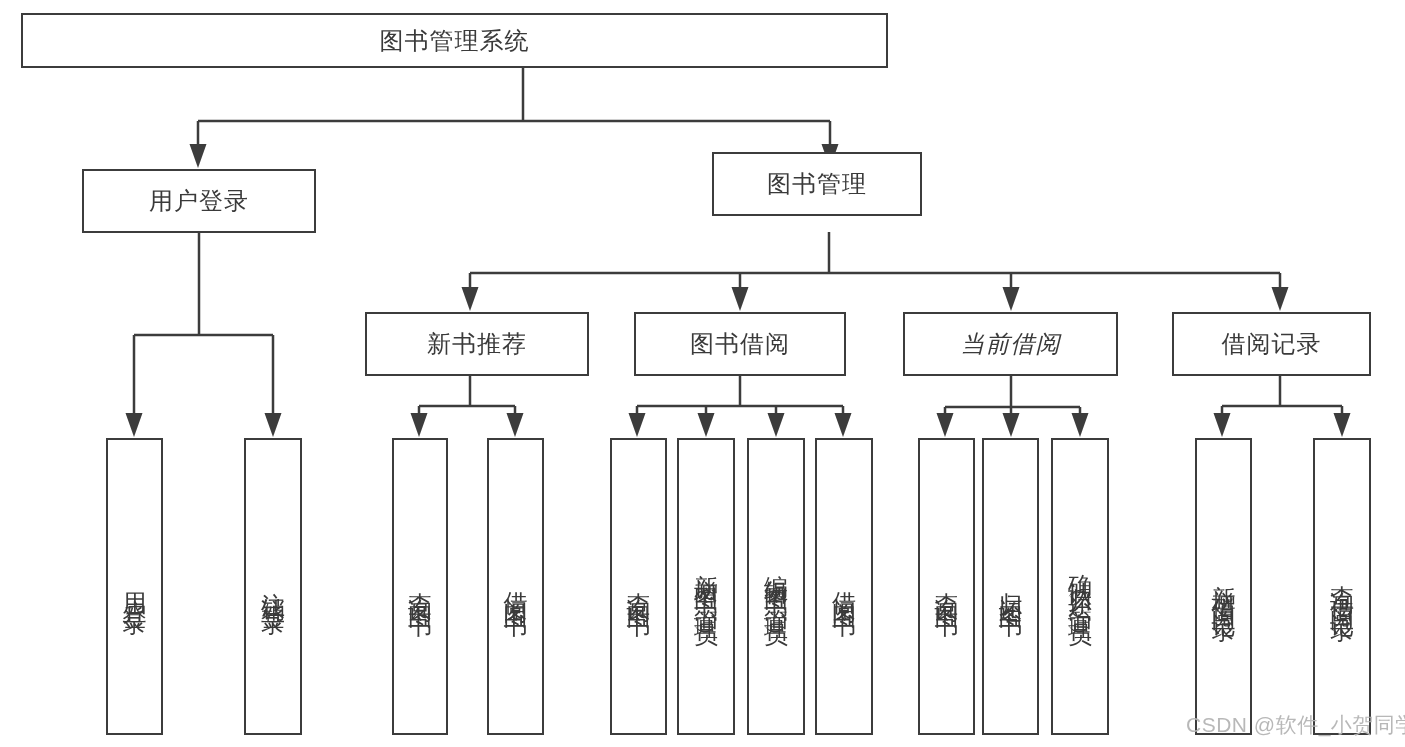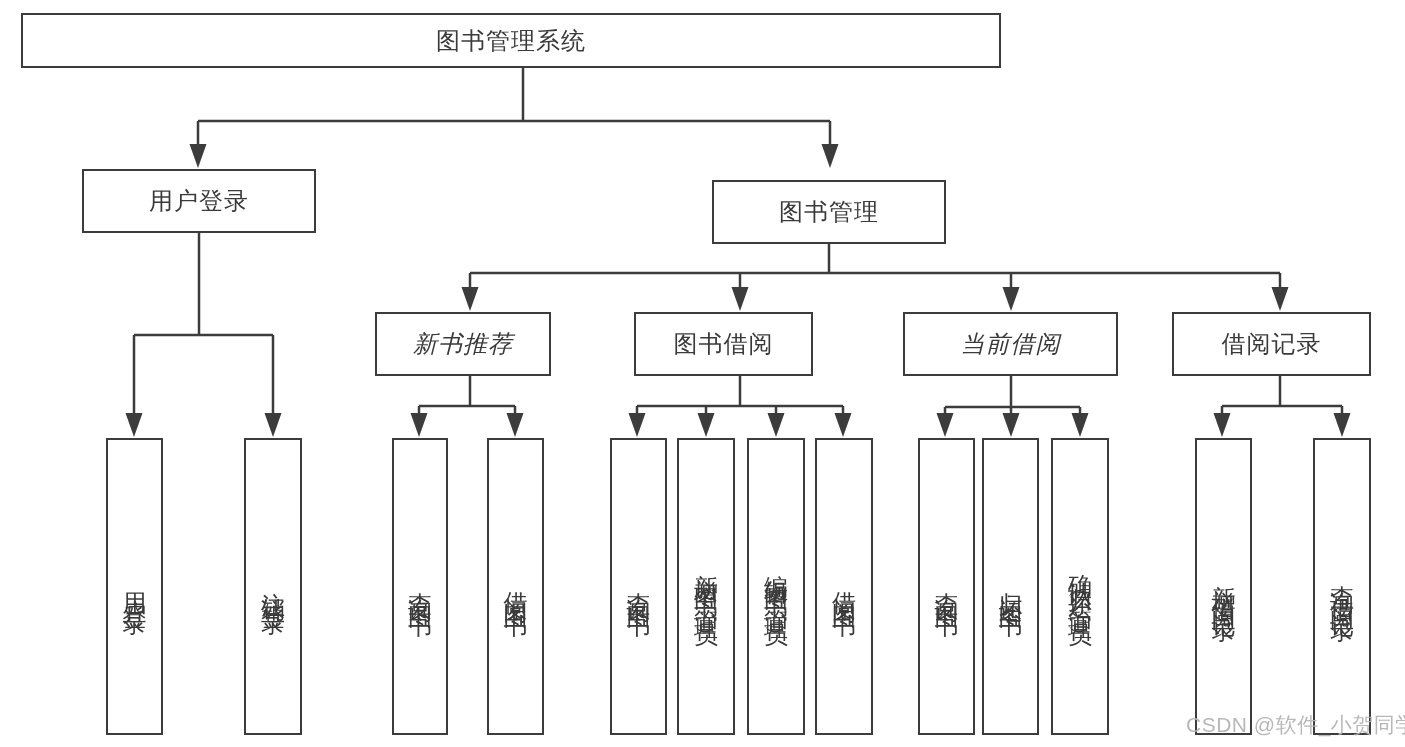--- a/index.html
+++ b/index.html
@@ -10,26 +10,26 @@
   .edges { position:absolute; left:0; top:0; width:1405px; height:747px; }
   .edges path.shaft { stroke:#3c3c3c; stroke-width:2.5; fill:none; }
   .edges path.head  { fill:#3c3c3c; stroke:none; }
   .node {
     position:absolute; box-sizing:border-box; background:#ffffff;
     border:2.5px solid #3c3c3c; display:flex; align-items:center; justify-content:center;
   }
   .node .lbl { color:#3a3a3a; font-size:24px; letter-spacing:1px; white-space:nowrap; }
   .node.v .lbl { writing-mode:vertical-rl; letter-spacing:7px; line-height:1; }
   
-  .n-root  { left:21px;  top:13px;  width:980px; height:55px; }
+  .n-root  { left:21px;  top:13px;  width:867px; height:55px; }
   .n-login { left:82px;  top:169px; width:234px;  height:64px; }
-  .n-mgmt  { left:712px; top:180px; width:234px;  height:64px;justify-content:center; }
+  .n-mgmt  { left:712px; top:152px; width:210px;  height:64px;justify-content:center; }
   .lv3     { top:312px; height:64px; }
-  .n-rec   { left:375px;  width:176px;font-style:italic; }
-  .n-bor   { left:634px;  width:179px; }
+  .n-rec   { left:365px;  width:224px; }
+  .n-bor   { left:634px;  width:212px; }
   .n-cur   { left:903px;  width:215px;font-style:italic; }
   .n-his   { left:1172px; width:199px; }
   .leaf    { top:438px; height:297px; }
   .l-a1 { left:106px;  width:57px; }  .l-a2 { left:244px;  width:58px; }
   .l-b1 { left:392px;  width:56px; }  .l-b2 { left:487px;  width:57px; }
   .l-c1 { left:610px;  width:57px; }  .l-c2 { left:677px;  width:58px; }
   .l-c3 { left:747px;  width:58px; }  .l-c4 { left:815px;  width:58px; }
   .l-d1 { left:918px;  width:57px; }  .l-d2 { left:982px;  width:57px; }
   .l-d3 { left:1051px; width:58px; }
   .l-e1 { left:1195px; width:57px; }  .l-e2 { left:1313px; width:58px; }

